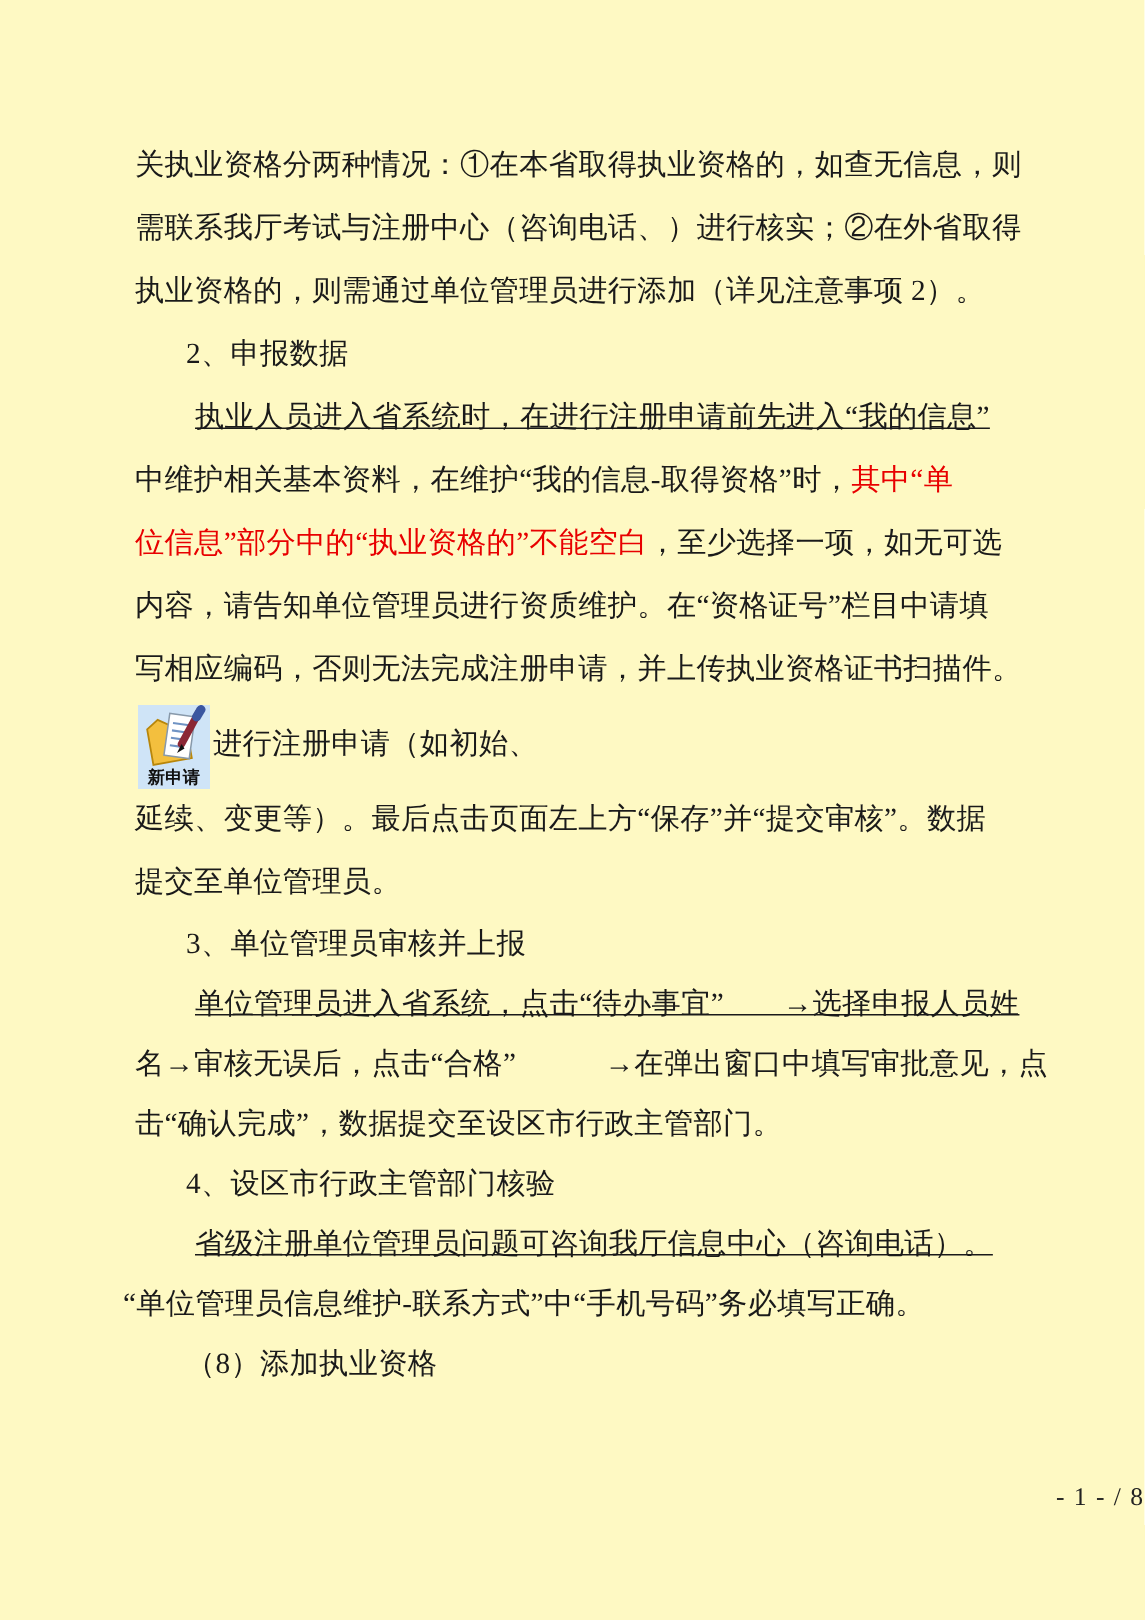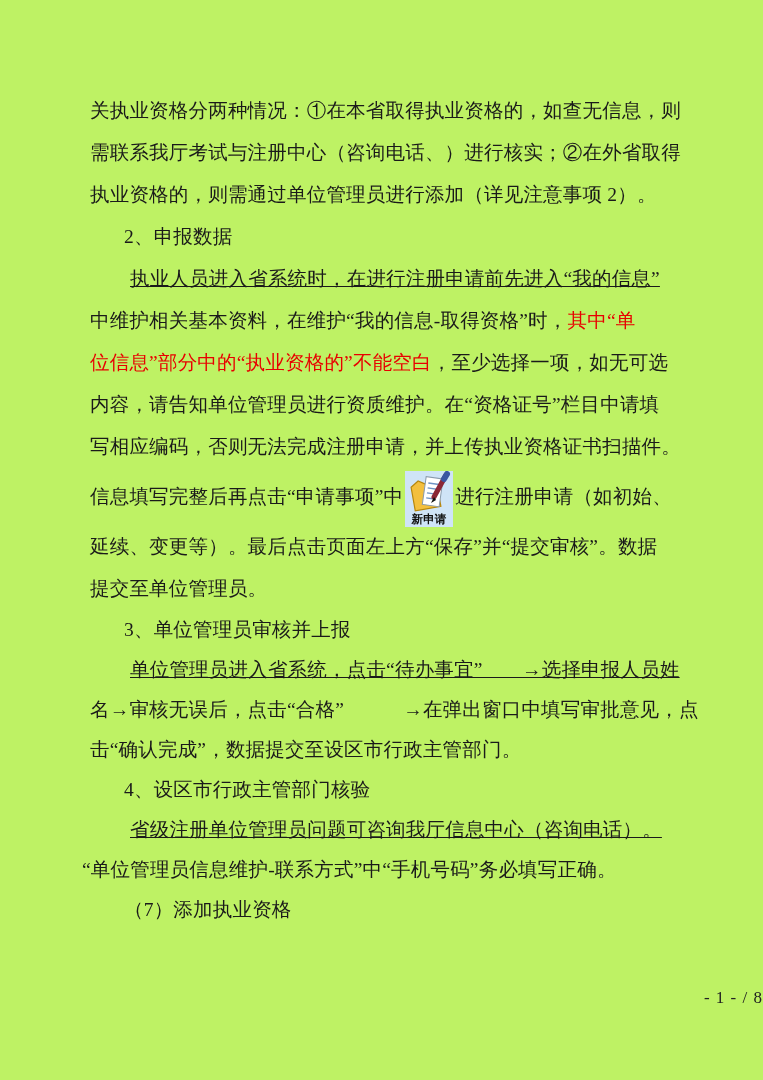--- a/index.html
+++ b/index.html
@@ -4,21 +4,21 @@
 <style>
   html, body {
     margin: 0;
     padding: 0;
     background: #ffffff;
   }
   .page {
     position: relative;
     width: 763px;
     height: 1080px;
-    background: #bef264;
+    background: #fef9c3;
     overflow: hidden;
     font-family: "Liberation Serif", "DejaVu Serif", serif;
     color: #1a1a1a;
   }
   .doc {
     position: absolute;
     left: 90px;
     top: 90px;
     width: 586px;
     font-size: 19.5px;
@@ -67,21 +67,21 @@
   <div class="doc">
       <div class="line"><span>关执业资格分两种情况：①在本省取得执业资格的，如查无信息，则</span></div>
       <div class="line"><span>需联系我厅考试与注册中心（咨询电话、）进行核实；②在外省取得</span></div>
       <div class="line"><span>执业资格的，则需通过单位管理员进行添加（详见注意事项 2）。</span></div>
       <div class="line indent1"><span>2、申报数据</span></div>
       <div class="line indent2"><span>执业人员进入省系统时，在进行注册申请前先进入“我的信息”</span></div>
       <div class="line"><span>中维护相关基本资料，在维护“我的信息-取得资格”时，</span><span class="red">其中“单</span></div>
       <div class="line"><span class="red">位信息”部分中的“执业资格的”不能空白</span><span>，至少选择一项，如无可选</span></div>
       <div class="line"><span>内容，请告知单位管理员进行资质维护。在“资格证号”栏目中请填</span></div>
       <div class="line"><span>写相应编码，否则无法完成注册申请，并上传执业资格证书扫描件。</span></div>
-      <div class="line has-icon"><span>信息填写完整后再点击“申请事项”中</span><span class="icon-holder"><svg width="48" height="56" viewBox="0 0 48 56">
+      <div class="line has-icon"><span class="icon-holder"><svg width="48" height="56" viewBox="0 0 48 56">
             <rect x="0" y="0" width="48" height="56" fill="#cfe4f7"></rect>
             <g transform="rotate(-10 20 26)">
               <path d="M8 14 L16 9 L22 13 L34 13 L34 38 L8 38 Z" fill="#f3bf3e" stroke="#b8860b" stroke-width="1.2"></path>
             </g>
             <g transform="rotate(8 30 22)">
               <rect x="19" y="7" width="17" height="28" fill="#ffffff" stroke="#8899aa" stroke-width="1"></rect>
               <line x1="22" y1="13" x2="33" y2="13" stroke="#6f93c4" stroke-width="1.4"></line>
               <line x1="22" y1="18" x2="33" y2="18" stroke="#6f93c4" stroke-width="1.4"></line>
               <line x1="22" y1="23" x2="33" y2="23" stroke="#6f93c4" stroke-width="1.4"></line>
               <line x1="22" y1="28" x2="30" y2="28" stroke="#6f93c4" stroke-width="1.4"></line>
@@ -93,16 +93,16 @@
           </svg></span><span>进行注册申请（如初始、</span></div>
       <div class="line"><span>延续、变更等）。最后点击页面左上方“保存”并“提交审核”。数据</span></div>
       <div class="line"><span>提交至单位管理员。</span></div>
       <div class="line indent1"><span>3、单位管理员审核并上报</span></div>
       <div class="line indent2"><span>单位管理员进入省系统，点击“待办事宜”　　→选择申报人员姓</span></div>
       <div class="line"><span>名→审核无误后，点击“合格”　　　→在弹出窗口中填写审批意见，点</span></div>
       <div class="line"><span>击“确认完成”，数据提交至设区市行政主管部门。</span></div>
       <div class="line indent1"><span>4、设区市行政主管部门核验</span></div>
       <div class="line indent2"><span>省级注册单位管理员问题可咨询我厅信息中心（咨询电话）。</span></div>
       <div class="line hang"><span>“单位管理员信息维护-联系方式”中“手机号码”务必填写正确。</span></div>
-      <div class="line indent1"><span>（7）添加执业资格</span></div>
+      <div class="line indent1"><span>（8）添加执业资格</span></div>
     </div>
   <div class="footer">- 1 - / 8</div>
 </div>
 
 </body></html>

